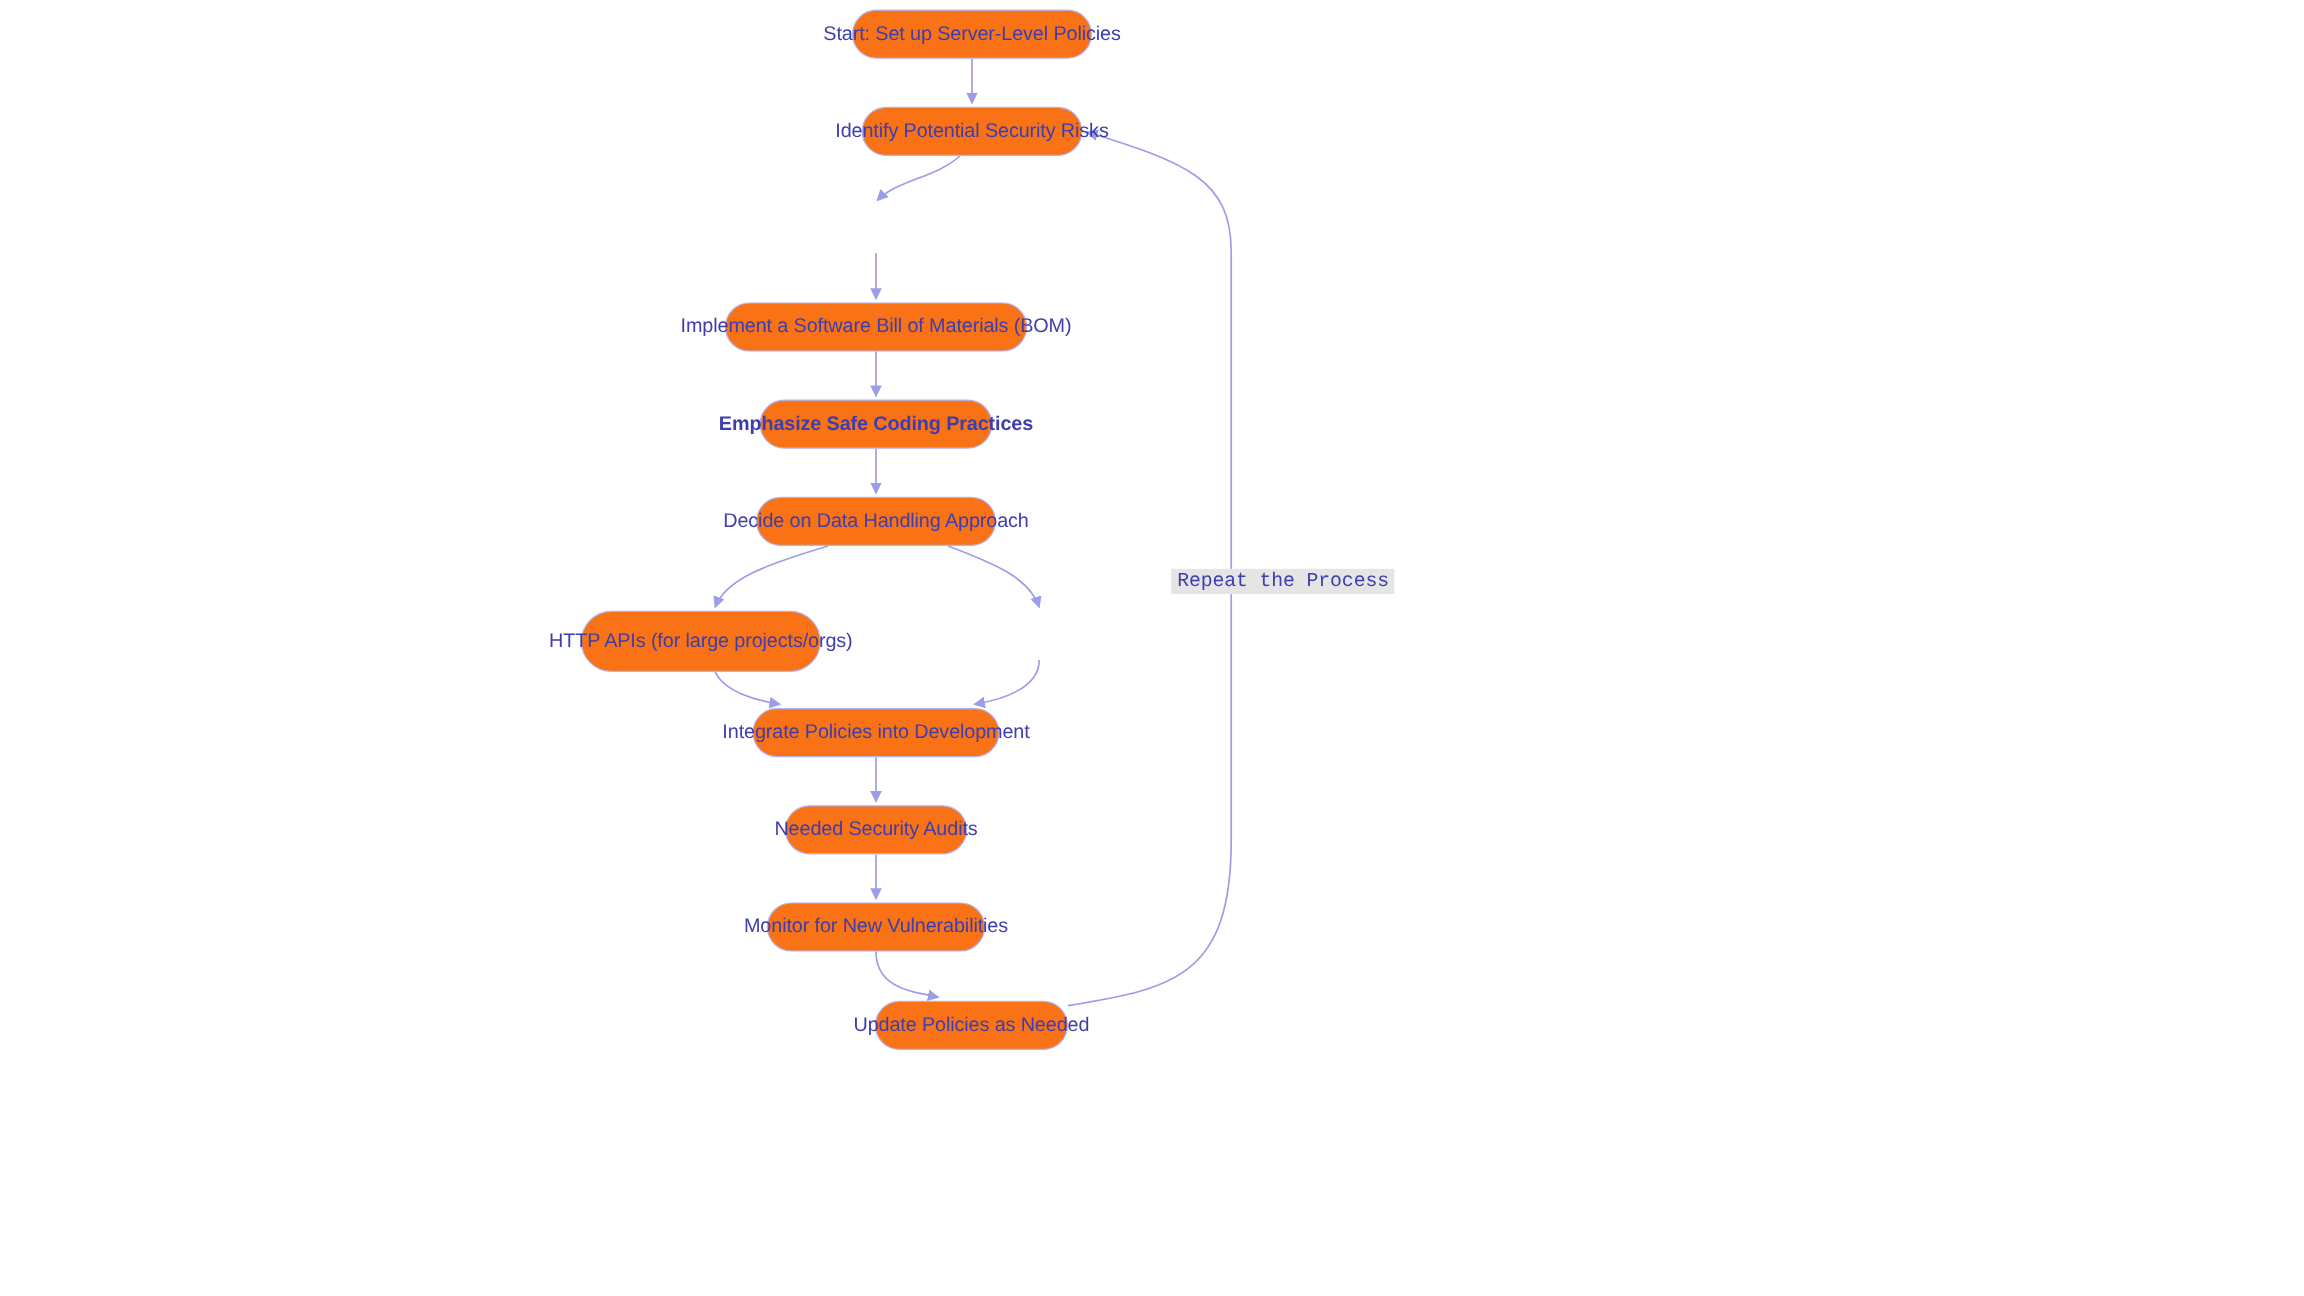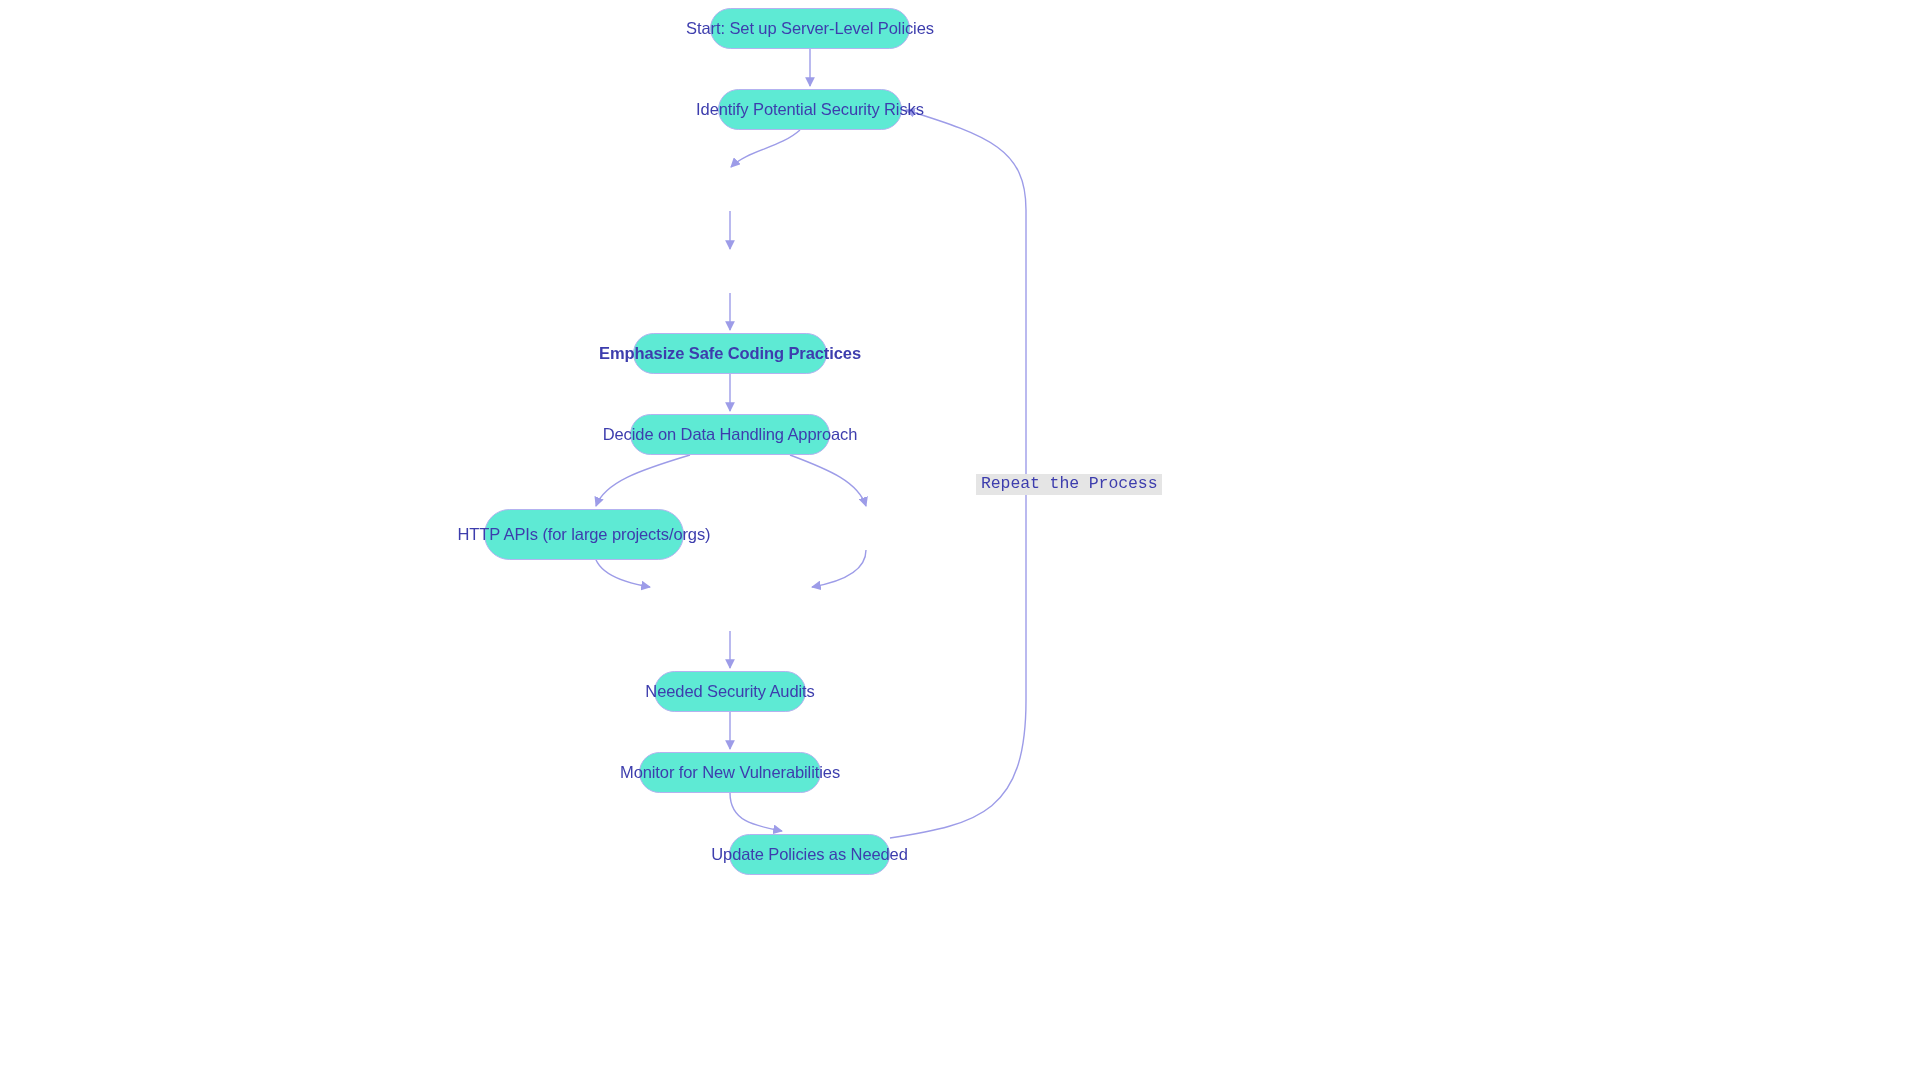--- a/index.html
+++ b/index.html
@@ -26,21 +26,21 @@
     width: 1920px;
     height: 1080px;
     pointer-events: none;
   }
   .node {
     position: absolute;
     box-sizing: border-box;
     display: flex;
     align-items: center;
     justify-content: center;
-    background: #5eead4;
+    background: #f97316;
     border: 1px solid #b3b2f0;
     border-radius: 999px;
     color: #3d3dad;
     font-size: 16.5px;
     font-family: "Liberation Sans", sans-serif;
     font-weight: 400;
     letter-spacing: -0.1px;
     white-space: nowrap;
     text-align: center;
     line-height: 1;
@@ -87,34 +87,40 @@
 
   <div class="node" style="left:710px; top:8px; width:200px; height:41px;">
     <span>Start: Set up Server-Level Policies</span>
   </div>
 
   <div class="node" style="left:718px; top:89px; width:184px; height:41px;">
     <span>Identify Potential Security Risks</span>
   </div>
 
 
+  <div class="node" style="left:604px; top:252px; width:252px; height:41px;">
+    <span>Implement a Software Bill of Materials (BOM)</span>
+  </div>
 
   <div class="node" style="left:633px; top:333px; width:194px; height:41px;font-weight:bold;">
     <span>Emphasize Safe Coding Practices</span>
   </div>
 
   <div class="node" style="left:630px; top:414px; width:200px; height:41px;">
     <span>Decide on Data Handling Approach</span>
   </div>
 
   <div class="node" style="left:484px; top:509px; width:200px; height:51px;">
     <span>HTTP APIs (for large projects/orgs)</span>
   </div>
 
 
+  <div class="node" style="left:627px; top:590px; width:206px; height:41px;">
+    <span>Integrate Policies into Development</span>
+  </div>
 
   <div class="node" style="left:654px; top:671px; width:152px; height:41px;">
     <span>Needed Security Audits</span>
   </div>
 
   <div class="node" style="left:639px; top:752px; width:182px; height:41px;">
     <span>Monitor for New Vulnerabilities</span>
   </div>
 
   <div class="node" style="left:729px; top:834px; width:161px; height:41px;">

